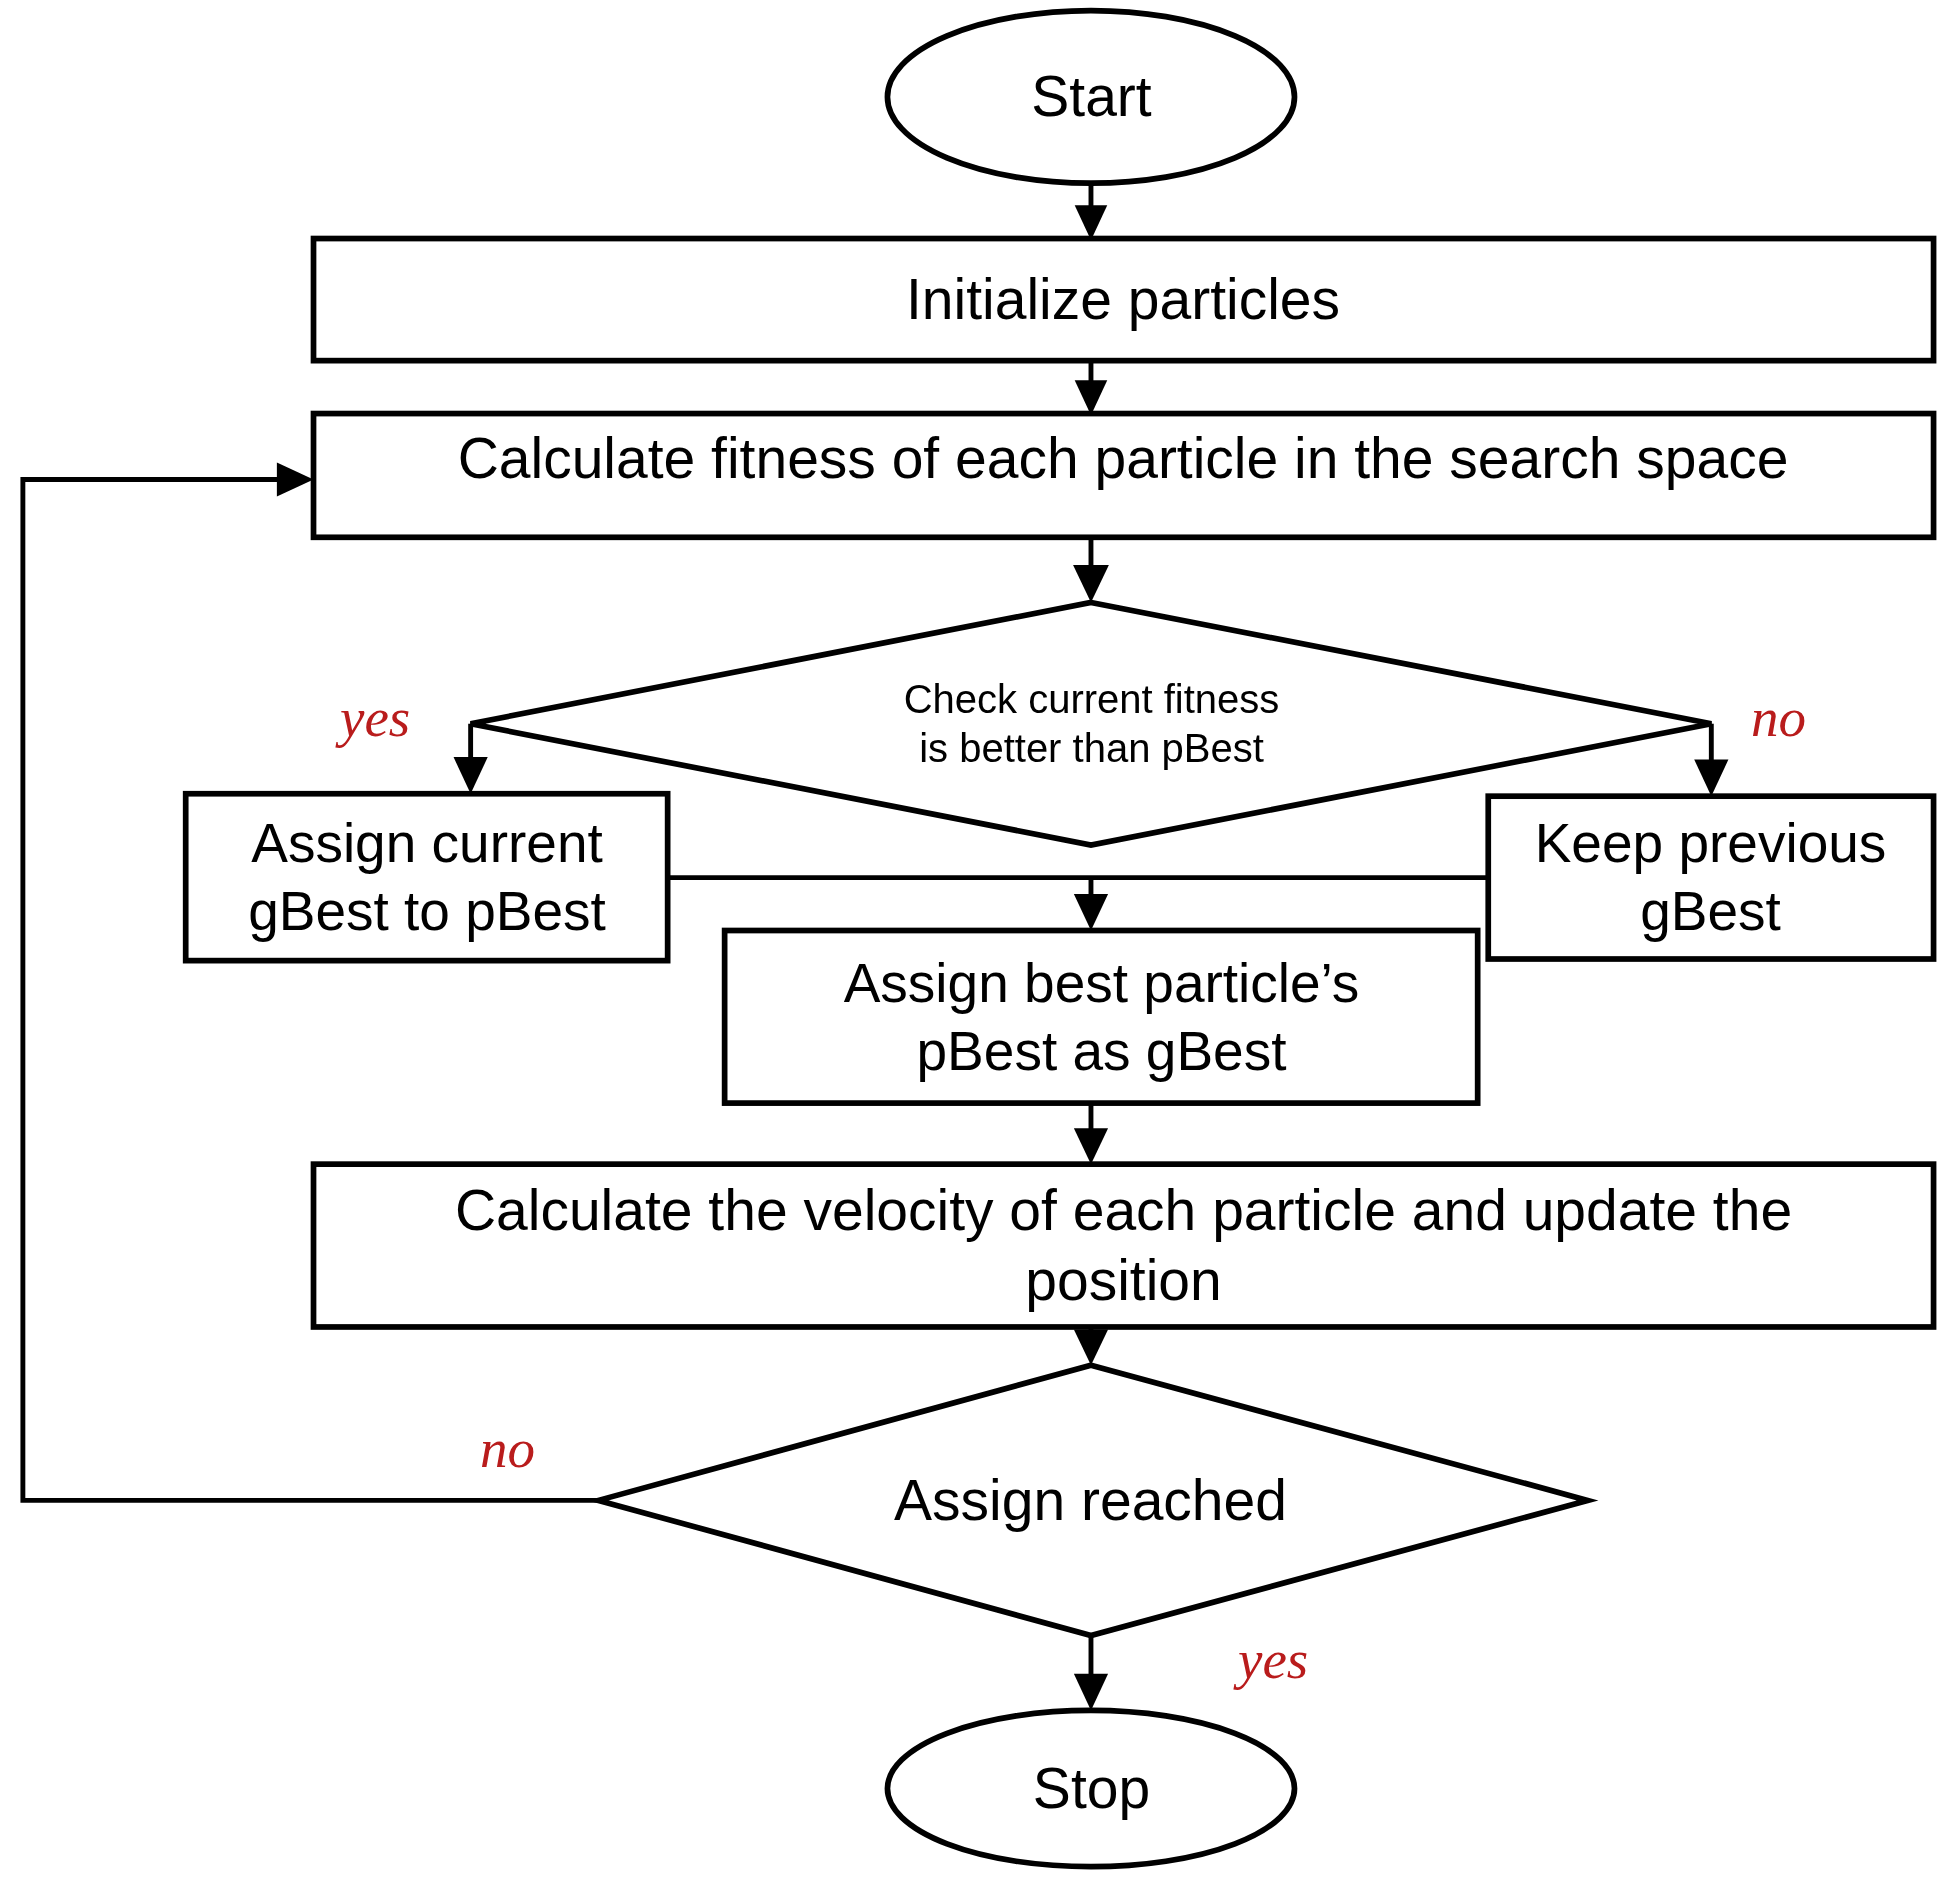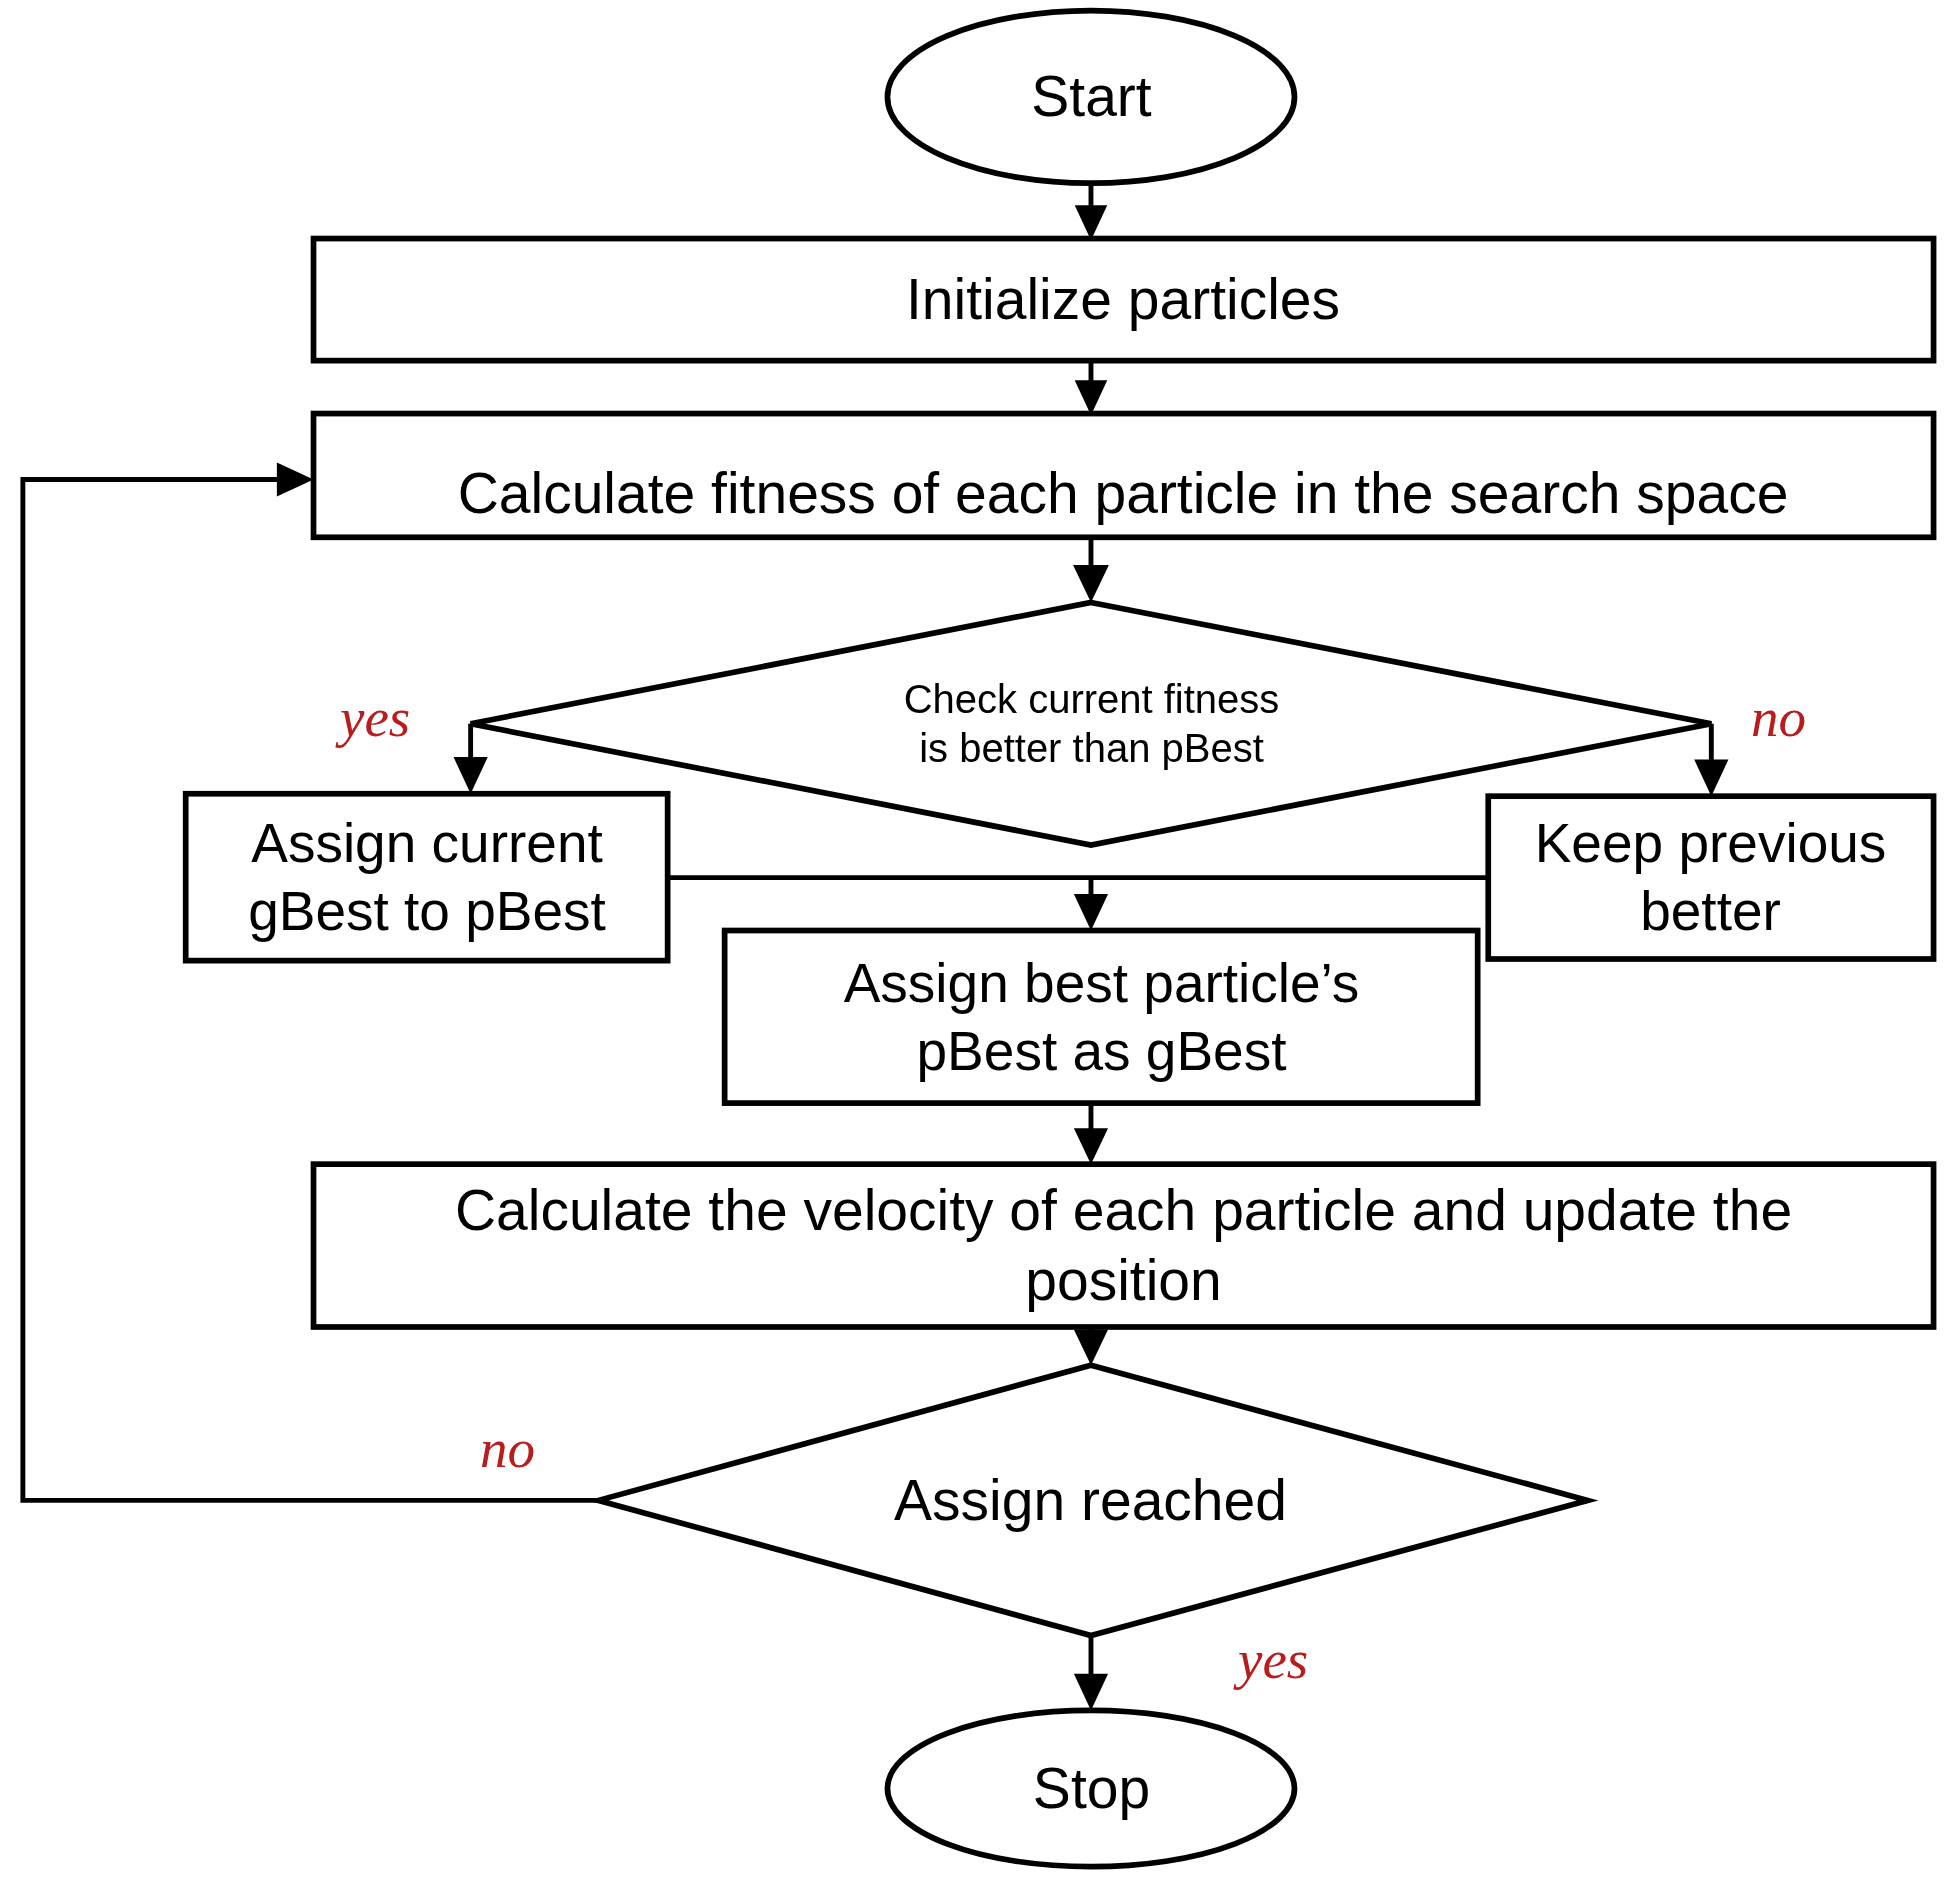--- a/index.html
+++ b/index.html
@@ -135,30 +135,30 @@
       <polyline class="conn" points="735,1843 28,1843 28,589 355,589"></polyline>
       <polygon class="arrowhead" points="385,589 340,568 340,610"></polygon>
     </g>
 
   </svg>
 
   <div class="node-label" style="left:888px; top:10.6px; width:407px; height:173px; font-size:57px;text-align:center;">Start</div>
 
   <div class="node-label" style="left:313px; top:239px; width:1620px; height:122px; font-size:57px;">Initialize particles</div>
 
-  <div class="node-label" style="left:313px; top:432px; width:1620px; height:124px; font-size:57px;">Calculate fitness of each particle in the search space</div>
+  <div class="node-label" style="left:313px; top:397px; width:1620px; height:124px; font-size:57px;">Calculate fitness of each particle in the search space</div>
 
   <div class="node-label" style="left:733px; top:642px; width:717px; height:163px; font-size:40px;">Check current fitness
 is better than pBest</div>
 
   <div class="node-label" style="left:186px; top:794px; width:482px; height:167px; font-size:55px;">Assign current
 gBest to pBest</div>
 
   <div class="node-label" style="left:1488px; top:796px; width:445px; height:163px; font-size:55px;">Keep previous
-better</div>
+gBest</div>
 
   <div class="node-label" style="left:725px; top:931px; width:753px; height:173px; font-size:55px;">Assign best particle’s
 pBest as gBest</div>
 
   <div class="node-label" style="left:346px; top:1164px; width:1555px; height:163px; font-size:57px;">Calculate the velocity of each particle and update the
 position</div>
 
   <div class="node-label" style="left:765px; top:1452px; width:651px; height:98px; font-size:57px;">Assign reached</div>
 
   <div class="node-label" style="left:888px; top:1711px; width:407px; height:156px; font-size:57px;">Stop</div>

